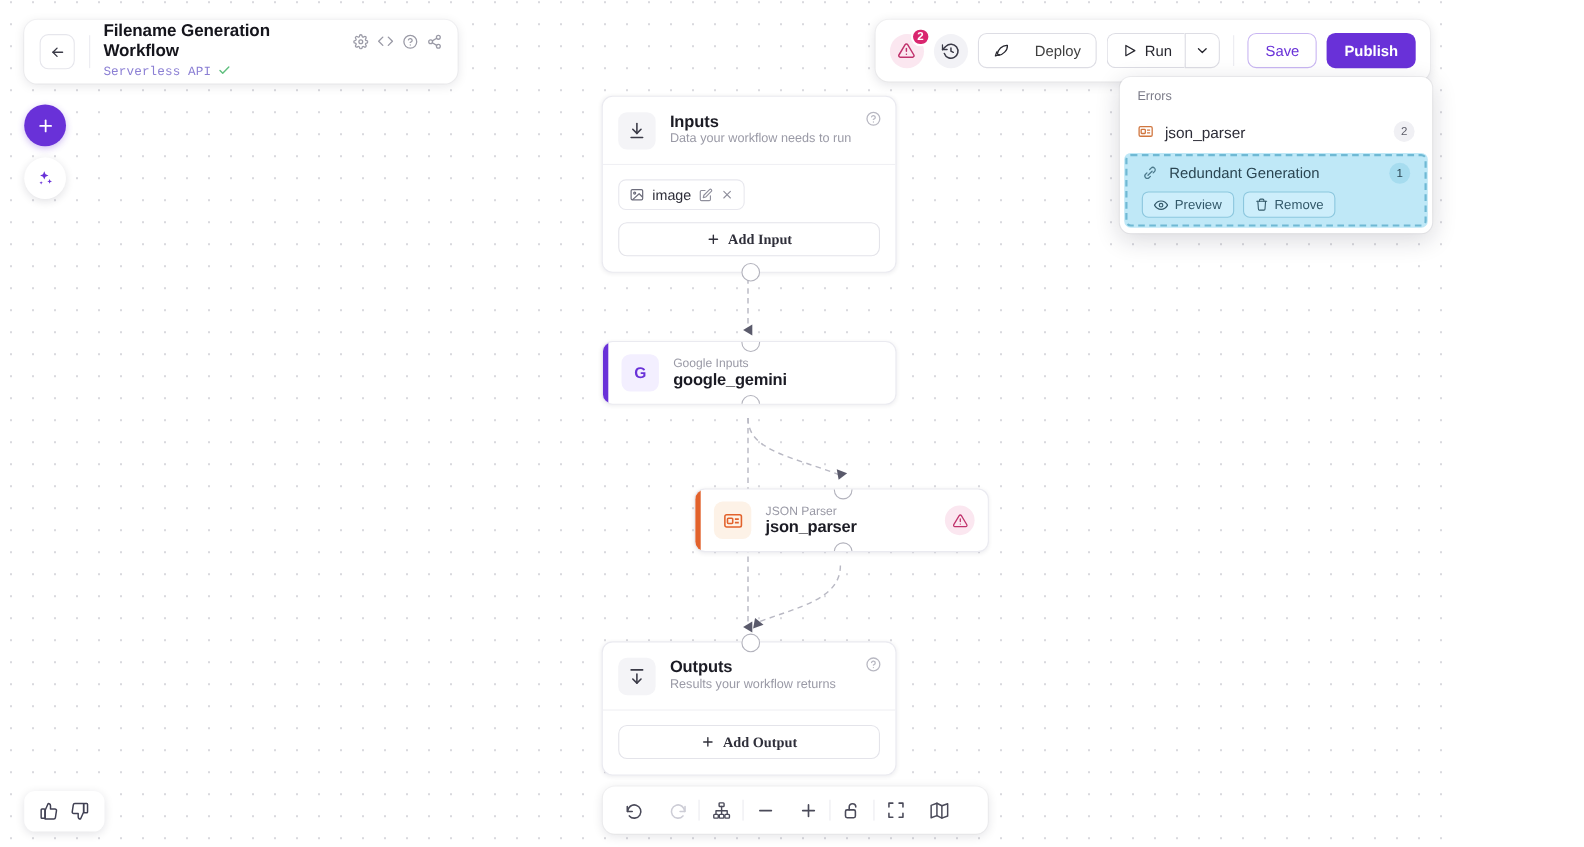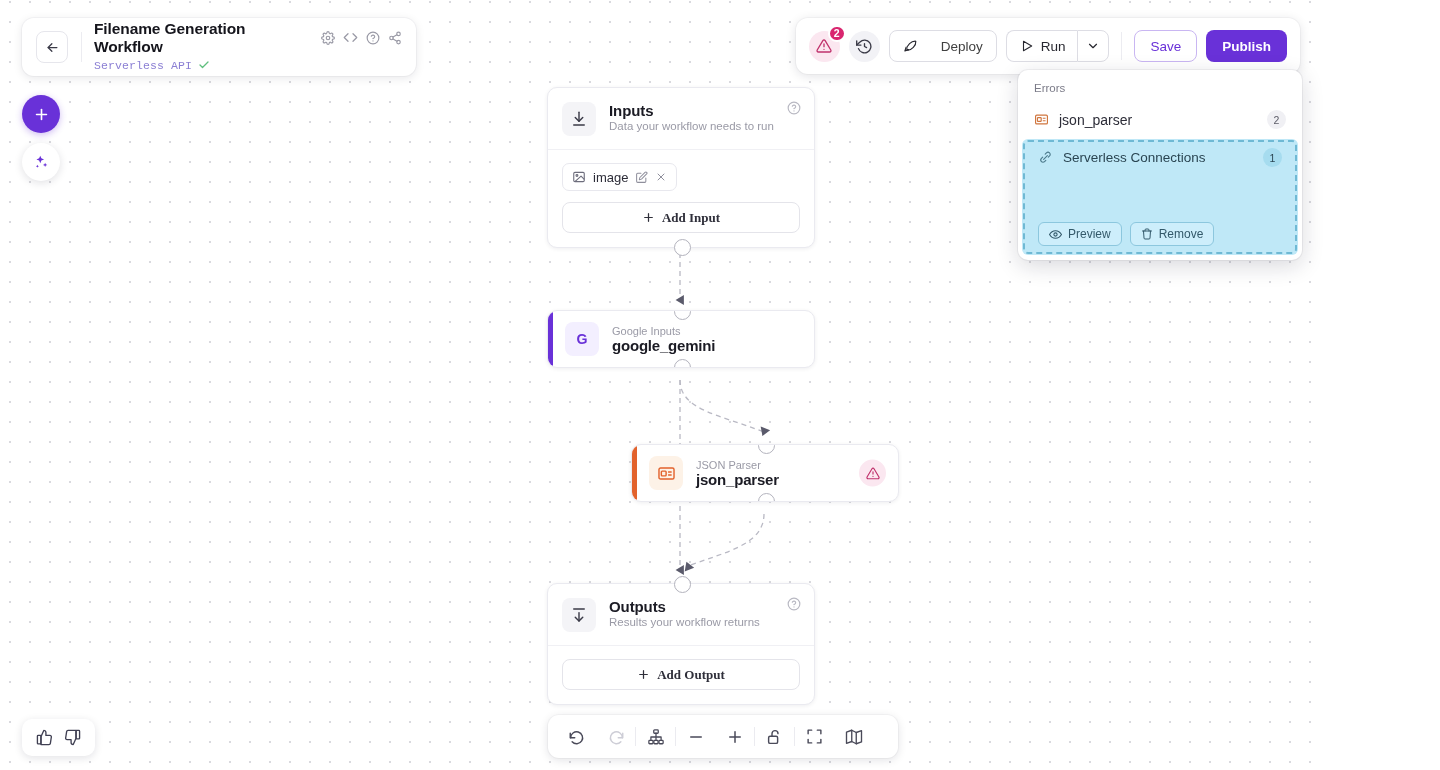--- a/index.html
+++ b/index.html
@@ -147,21 +147,21 @@
     font-size: 10.5px; color: #5c5c68; display: flex;
     align-items: center; justify-content: center;
   }
   .err-group-selected {
     margin: 3px 4px 5px 4px; border-radius: 6px;
     background: #bfe8f7; outline: 2px dashed #6fb9d4; outline-offset: -3px;
     padding: 2px 0 9px 0;
   }
   .err-group-selected .err-row-label { color: #2a4552; font-weight: 500; font-size: 13.5px; }
   .err-group-selected .err-count { background: #a6dcef; color: #2a4552; }
-  .err-actions { display: flex; gap: 8px; padding: 0 16px; margin-top: 48px; }
+  .err-actions { display: flex; gap: 8px; padding: 0 16px; }
   .err-act-btn {
     display: flex; align-items: center; gap: 6px;
     height: 24px; padding: 0 10px; border-radius: 6px;
     border: 1px solid #8cc7de; background: #cdeefb;
     font-size: 12px; color: #33596a; cursor: pointer;
   }
 
   
   .node {
     position: absolute; background: #fff; border-radius: 10px;
@@ -406,21 +406,21 @@
 
     <div class="err-group-selected">
       <div class="err-row">
         <span style="display:flex;color:#4c7a8c;">
           <svg width="15" height="15" viewBox="0 0 24 24" fill="none" stroke="currentColor" stroke-width="1.8" stroke-linecap="round">
             <path d="M9 15l6-6"></path>
               <path d="M11.5 6.5l2-2a3.5 3.5 0 0 1 5 5l-2 2"></path>
             <path d="M7.5 15.5l-2 2a3.5 3.5 0 0 0 5 5l2-2" transform="translate(0,-4)"></path>
           </svg>
         </span>
-        <span class="err-row-label">Serverless Connections</span>
+        <span class="err-row-label">Redundant Generation</span>
         <span class="err-count">1</span>
       </div>
       <div class="err-actions">
         <div class="err-act-btn">
           <svg width="13" height="13" viewBox="0 0 24 24" fill="none" stroke="currentColor" stroke-width="2">
             <path d="M1 12s4-7 11-7 11 7 11 7-4 7-11 7-11-7-11-7z"></path>
               <circle cx="12" cy="12" r="3"></circle>
           </svg>
           <span>Preview</span>
         </div>

